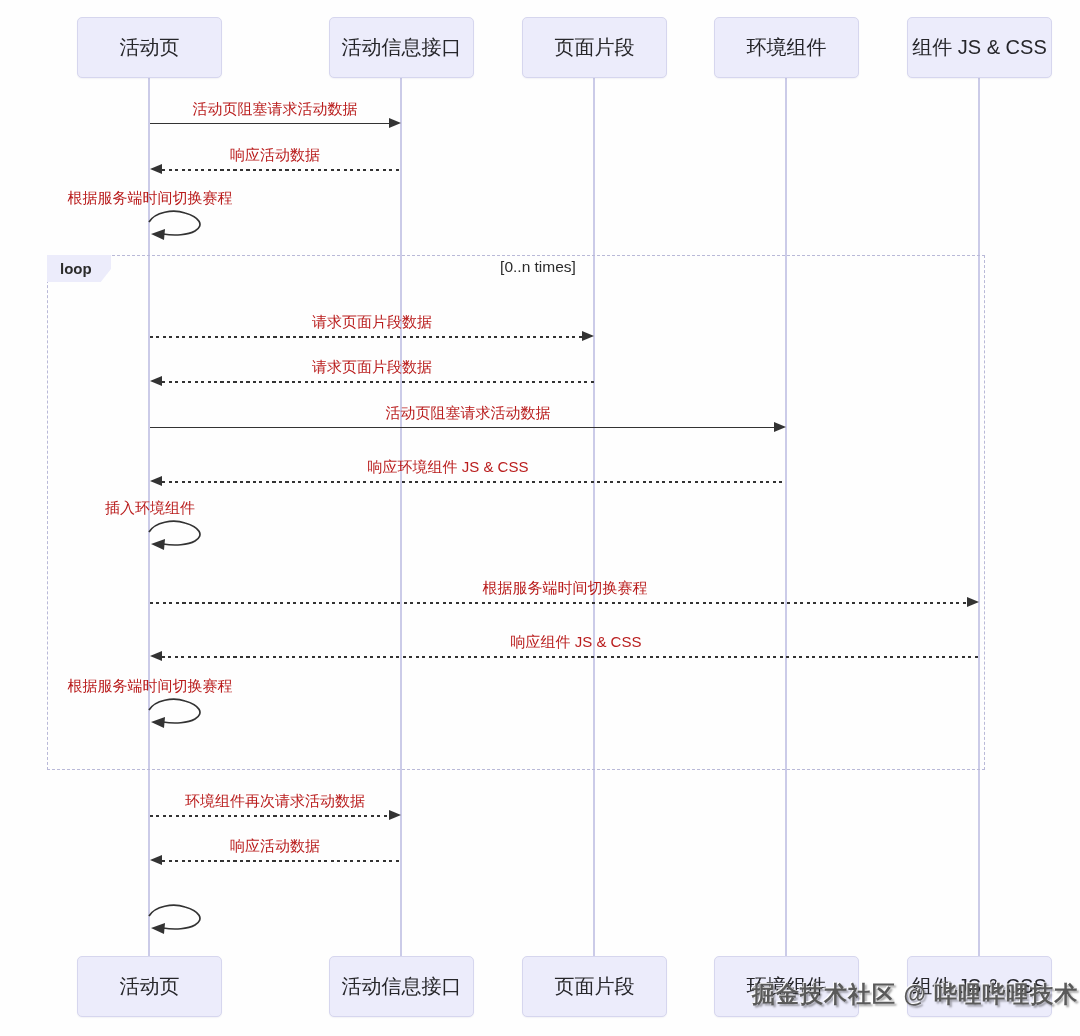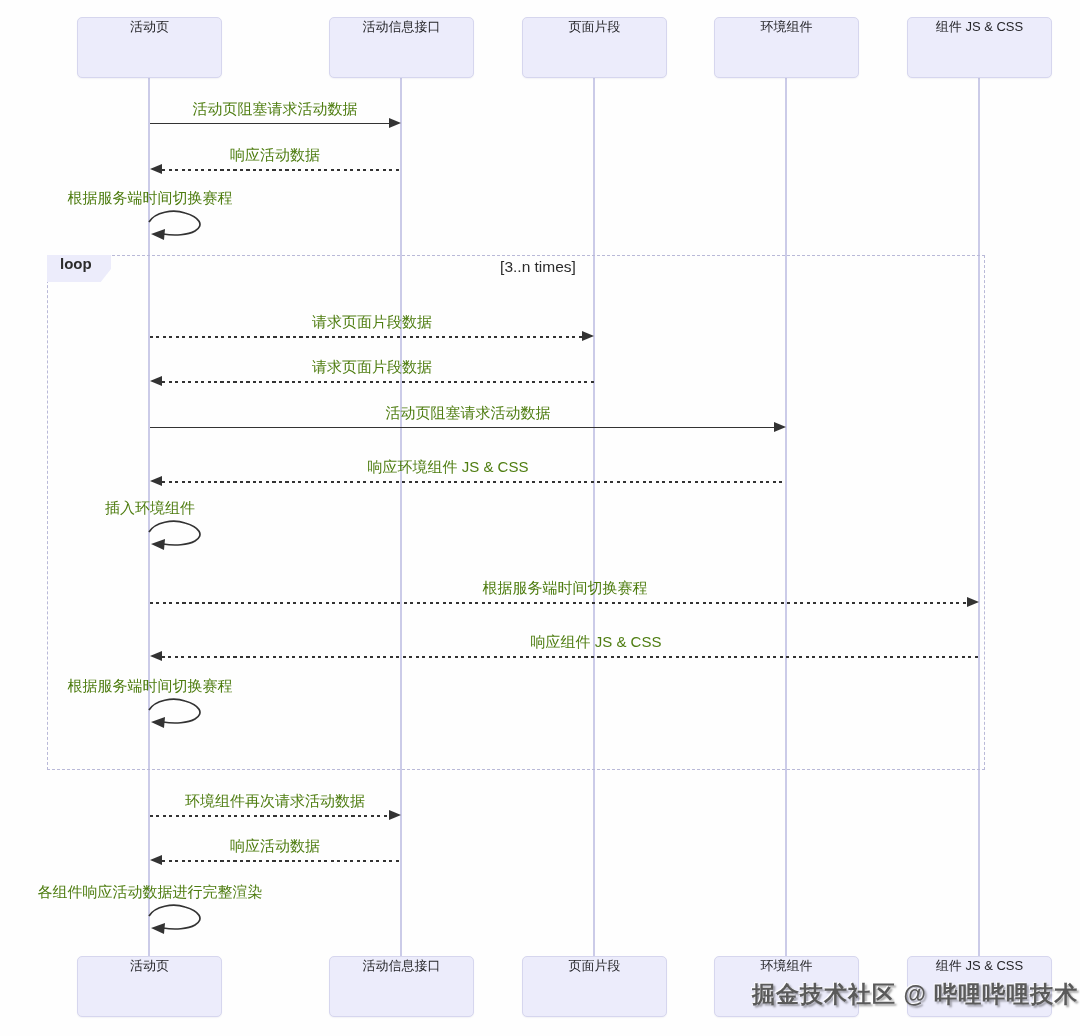--- a/index.html
+++ b/index.html
@@ -2,43 +2,43 @@
 <html><head>
 <meta charset="utf-8">
 <style>
   html,body{margin:0;padding:0;background:#ffffff;}
   body{font-family:"Liberation Sans","DejaVu Sans",sans-serif;}
   #canvas{position:relative;width:1080px;height:1036px;background:#fefefe;overflow:hidden;}
 
   .lifeline{position:absolute;top:78px;height:878px;width:1.5px;background:#cbcbe8;}
 
   .actor{position:absolute;width:145px;height:61px;background:#ECECFB;border:1px solid #d6d6ee;
-         border-radius:5px;display:flex;justify-content:center;
-         font-size:13px;font-weight:500;color:#26262a;box-sizing:border-box;
+         border-radius:5px;display:flex;align-items:center;justify-content:center;
+         font-size:20px;font-weight:500;color:#26262a;box-sizing:border-box;
          box-shadow:0 1px 1px rgba(120,120,160,0.08);}
 
   .msg-label{position:absolute;transform:translateX(-50%);font-size:15px;font-weight:500;
-             color:#4d7c0f;white-space:nowrap;line-height:20px;}
+             color:#b91c1c;white-space:nowrap;line-height:20px;}
 
   .line-solid{position:absolute;height:0;border-top:1.8px solid #333333;}
   .line-dashed{position:absolute;height:1.8px;
                background-image:repeating-linear-gradient(to right,#333333 0 3px,transparent 3px 6.5px);}
 
   .arr-r{position:absolute;width:0;height:0;border-top:5.5px solid transparent;
          border-bottom:5.5px solid transparent;border-left:12px solid #333333;}
   .arr-l{position:absolute;width:0;height:0;border-top:5.5px solid transparent;
          border-bottom:5.5px solid transparent;border-right:12px solid #333333;}
 
   .selfloop{position:absolute;left:147px;width:62px;height:34px;}
 
   .loop-frame{position:absolute;left:47px;top:255px;width:938px;height:515px;
               border:1.4px dashed #b9b9d8;box-sizing:border-box;}
   .loop-badge{position:absolute;left:47px;top:255px;width:64px;height:27px;background:#ECECFB;
               clip-path:polygon(0 0,100% 0,100% 52%,84% 100%,0 100%);
-              display:flex;align-items:flex-start;padding-left:13px;box-sizing:border-box;
+              display:flex;align-items:center;padding-left:13px;box-sizing:border-box;
               font-size:15px;font-weight:700;color:#2b2b2b;}
   .loop-cond{position:absolute;top:258px;left:538px;transform:translateX(-50%);
              font-size:15.5px;font-weight:500;color:#2b2b2b;white-space:nowrap;}
 
   .watermark{position:absolute;left:708px;top:979px;font-size:23px;font-weight:700;
              letter-spacing:1px;white-space:nowrap;color:#5a5a5a;
              text-shadow:-1px -1px 0 rgba(255,255,255,0.85),2px 2px 2px rgba(0,0,0,0.35);margin-left:44px;}
 </style>
 </head>
 <body>
@@ -48,21 +48,21 @@
   <div class="lifeline" style="left:148px"></div>
   <div class="lifeline" style="left:400px"></div>
   <div class="lifeline" style="left:593px"></div>
   <div class="lifeline" style="left:785px"></div>
   <div class="lifeline" style="left:978px"></div>
 
   <div class="loop-frame"></div>
   <div class="loop-badge">
     <span>loop</span>
   </div>
-  <div class="loop-cond">[3..n times]</div>
+  <div class="loop-cond">[0..n times]</div>
 
   <div class="actor" style="left:77px;top:17px">
       <span>活动页</span>
     </div>
   <div class="actor" style="left:329px;top:17px">
       <span>活动信息接口</span>
     </div>
   <div class="actor" style="left:522px;top:17px">
       <span>页面片段</span>
     </div>
@@ -106,39 +106,38 @@
   <div class="msg-label" style="left:150px;top:498px">插入环境组件</div>
   <svg class="selfloop" style="top:520px" viewBox="0 0 62 34">
     <path d="M2,12 C8,2 26,-1 38,3 C52,7 58,15 48,21 C41,25 28,26 16,24" fill="none" stroke="#333" stroke-width="1.7"></path>
     <polygon points="18,19 4,24 17,30" fill="#333"></polygon>
   </svg>
 
   <div class="msg-label" style="left:565px;top:578px">根据服务端时间切换赛程</div>
   <div class="line-dashed" style="left:150px;top:602px;width:817px"></div>
   <div class="arr-r" style="left:967px;top:597px"></div>
 
-  <div class="msg-label" style="left:596px;top:632px">响应组件 JS &amp; CSS</div>
+  <div class="msg-label" style="left:576px;top:632px">响应组件 JS &amp; CSS</div>
   <div class="line-dashed" style="left:162px;top:656px;width:817px"></div>
   <div class="arr-l" style="left:150px;top:651px"></div>
 
   <div class="msg-label" style="left:150px;top:676px">根据服务端时间切换赛程</div>
   <svg class="selfloop" style="top:698px" viewBox="0 0 62 34">
     <path d="M2,12 C8,2 26,-1 38,3 C52,7 58,15 48,21 C41,25 28,26 16,24" fill="none" stroke="#333" stroke-width="1.7"></path>
     <polygon points="18,19 4,24 17,30" fill="#333"></polygon>
   </svg>
 
   <div class="msg-label" style="left:275px;top:791px">环境组件再次请求活动数据</div>
   <div class="line-dashed" style="left:150px;top:815px;width:239px"></div>
   <div class="arr-r" style="left:389px;top:810px"></div>
 
   <div class="msg-label" style="left:275px;top:836px">响应活动数据</div>
   <div class="line-dashed" style="left:162px;top:860px;width:239px"></div>
   <div class="arr-l" style="left:150px;top:855px"></div>
 
-  <div class="msg-label" style="left:150px;top:882px">各组件响应活动数据进行完整渲染</div>
   <svg class="selfloop" style="top:904px" viewBox="0 0 62 34">
     <path d="M2,12 C8,2 26,-1 38,3 C52,7 58,15 48,21 C41,25 28,26 16,24" fill="none" stroke="#333" stroke-width="1.7"></path>
     <polygon points="18,19 4,24 17,30" fill="#333"></polygon>
   </svg>
 
   <div class="actor" style="left:77px;top:956px">
       <span>活动页</span>
     </div>
   <div class="actor" style="left:329px;top:956px">
       <span>活动信息接口</span>

